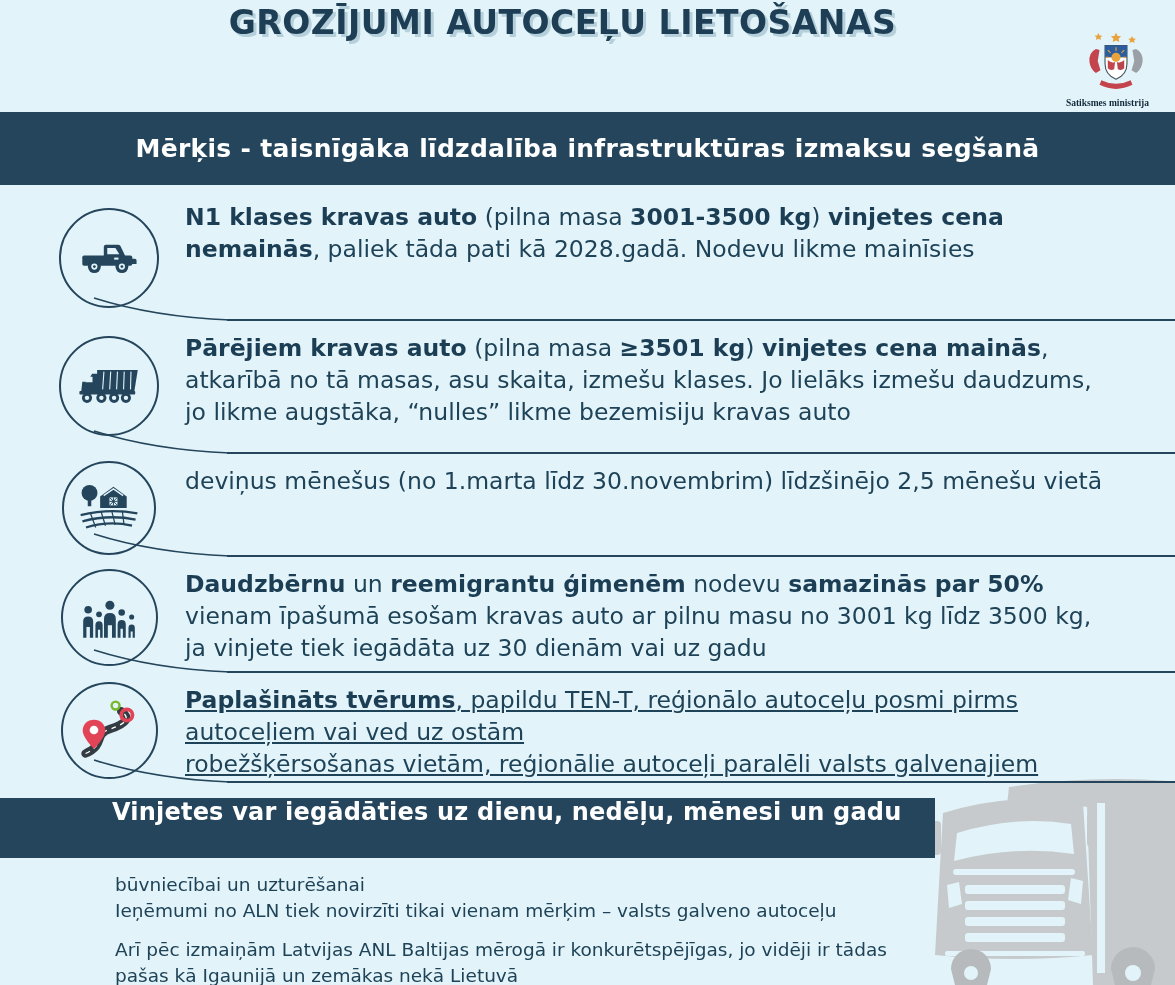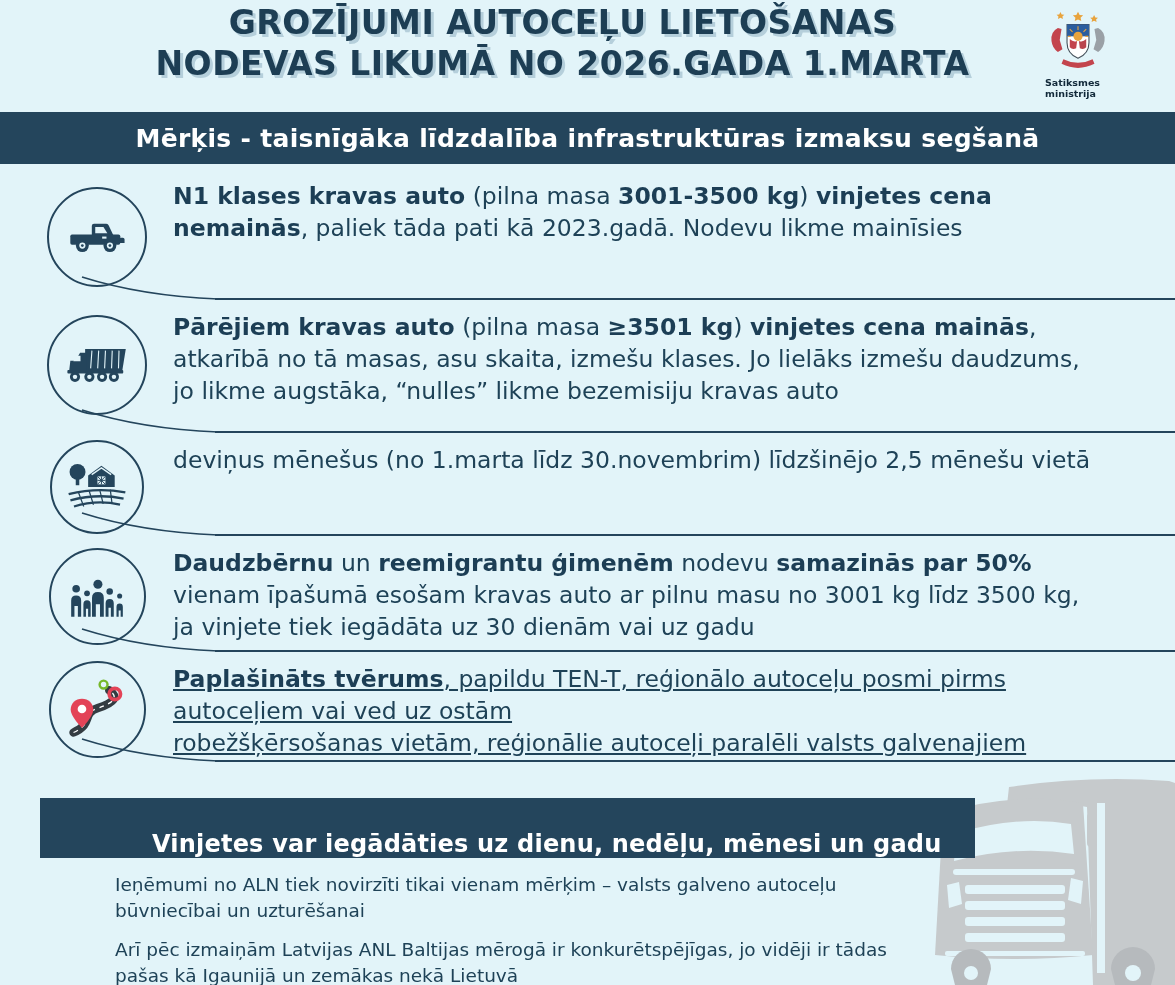--- a/index.html
+++ b/index.html
@@ -16,70 +16,68 @@
   .title{
     padding-top:2px;
     margin:0 155px 0 105px;
     text-align:center;
     font-size:33px;font-weight:bold;
     line-height:41px;
     color:#1d3e54;
     letter-spacing:.5px;
     text-shadow:3px 3px 0 #b5cfdb;
   }
-  .logo{position:absolute;top:8px;right:26px;width:104px;text-align:left;}
+  .logo{position:absolute;top:29px;right:26px;width:104px;text-align:right;font-family:Liberation Serif, serif;}
   .logo-caption{font-size:9.5px;font-weight:bold;color:#12293a;margin-top:1px;}
   
   .band1{
-    height:52px;background:#24455c;
+    height:73px;background:#24455c;
     display:flex;align-items:center;justify-content:center;
     color:#fff;font-size:25px;font-weight:bold;letter-spacing:.3px;
   }
   
-  .rows{position:relative;margin-top:5px;z-index:2;}
+  .rows{position:relative;margin-top:5px;z-index:2;padding-left:12px;}
   .row{position:relative;}
   .circle{
     position:absolute;
     border:2px solid #24455c;border-radius:50%;
     display:flex;align-items:center;justify-content:center;
     box-sizing:border-box;background:transparent;
   }
   .sep{position:absolute;left:215px;right:0;bottom:0;height:2.4px;background:#24455c;}
   .tail{position:absolute;left:72px;bottom:-1px;}
   .btext{
     margin-left:173px;padding-top:12px;
     font-size:23.5px;line-height:31.8px;
     white-space:nowrap;color:#1e4257;
   }
   .btext b{font-weight:bold;color:#1c3e55;}
   
   .band2{
     position:absolute;left:0;top:798px;
     width:935px;height:60px;box-sizing:border-box;
     background:#24455c;color:#fff;
-    display:flex;align-items:flex-end;
+    display:flex;align-items:flex-start;
     padding-left:112px;
     font-size:24px;font-weight:bold;letter-spacing:.2px;
     z-index:2;
-    margin-left:40px;
   }
   
   .footnotes{position:absolute;left:115px;top:872px;z-index:2;}
   .footnote{font-size:18.5px;line-height:25.5px;white-space:nowrap;color:#1e4257;}
   .footnote + .footnote{margin-top:14px;}
   
   .truck-watermark{position:absolute;right:-6px;bottom:-4px;z-index:1;}
 </style>
 </head>
 <body>
 
 <div class="header">
   <div class="title">
     <div>GROZĪJUMI AUTOCEĻU LIETOŠANAS</div>
-    <div>NODEVAS LIKUMĀ NO 2026.GADA 1.MARTA</div>
   </div>
   <div class="logo">
     <span>
       <svg width="66" height="64" viewBox="0 0 72 70">
 
         <g fill="#e8a33d">
           <path d="M26 8 l1.7 3.4 3.6.4 -2.6 2.4 .7 3.5 -3.4-1.7 -3.4 1.7 .7-3.5 -2.6-2.4 3.6-.4z" transform="translate(-4,-2) scale(.8)"></path>
           <path d="M36 4 l1.8 3.6 3.8.4 -2.8 2.6 .8 3.7 -3.6-1.8 -3.6 1.8 .8-3.7 -2.8-2.6 3.8-.4z"></path>
           <path d="M50 8 l1.7 3.4 3.6.4 -2.6 2.4 .7 3.5 -3.4-1.7 -3.4 1.7 .7-3.5 -2.6-2.4 3.6-.4z" transform="translate(4,-2) scale(.8) translate(12,4)"></path>
         </g>
@@ -127,21 +125,21 @@
             <circle cx="51" cy="33" r="1.6" fill="#24455c"></circle>
     </g>
         </svg>
       </div>
       <svg width="150" height="26" class="tail">
         <path d="M10 2 Q 70 21 146 24" stroke="#24455c" stroke-width="1.6" fill="none"></path>
       </svg>
       <div class="sep"></div>
       <div class="btext">
         <div><b>N1 klases kravas auto</b><span> (pilna masa </span><b>3001-3500 kg</b><span>) </span><b>vinjetes cena</b></div>
-        <div><b>nemainās</b><span>, paliek tāda pati kā 2023.gadā. Nodevu likme mainīsies</span></div>
+        <div><b>nemainās</b><span>, paliek tāda pati kā 2028.gadā. Nodevu likme mainīsies</span></div>
       </div>
     </div>
     <div class="row" style="height: 133px;">
       <div class="circle" style="height: 100px; width: 100px; left: 47px; top: 14.5px;">
         <svg width="66" height="48" viewBox="0 0 78 52">
     <g fill="#24455c">
       <path d="M25 7 h48 l-4 25 h-44 z"></path>
       <path d="M6 34 l1.5-13 h6 l5.5-9.5 h7.5 V34 z"></path>
       <rect x="4" y="32" width="66" height="4" rx="1"></rect>
     </g>
@@ -243,22 +241,22 @@
       </div>
     </div>
   </div>
 
 <div class="band2">
   <span>Vinjetes var iegādāties uz dienu, nedēļu, mēnesi un gadu</span>
 </div>
 
 <div class="footnotes">
     <div class="footnote">
+      <div>būvniecībai un uzturēšanai</div>
       <div>Ieņēmumi no ALN tiek novirzīti tikai vienam mērķim – valsts galveno autoceļu</div>
-      <div>būvniecībai un uzturēšanai</div>
     </div>
     <div class="footnote">
       <div>Arī pēc izmaiņām Latvijas ANL Baltijas mērogā ir konkurētspējīgas, jo vidēji ir tādas</div>
       <div>pašas kā Igaunijā un zemākas nekā Lietuvā</div>
     </div>
   </div>
 
 <span class="truck-watermark">
   <svg width="290" height="212" viewBox="0 0 290 212">
     <g fill="#c6cacc">

